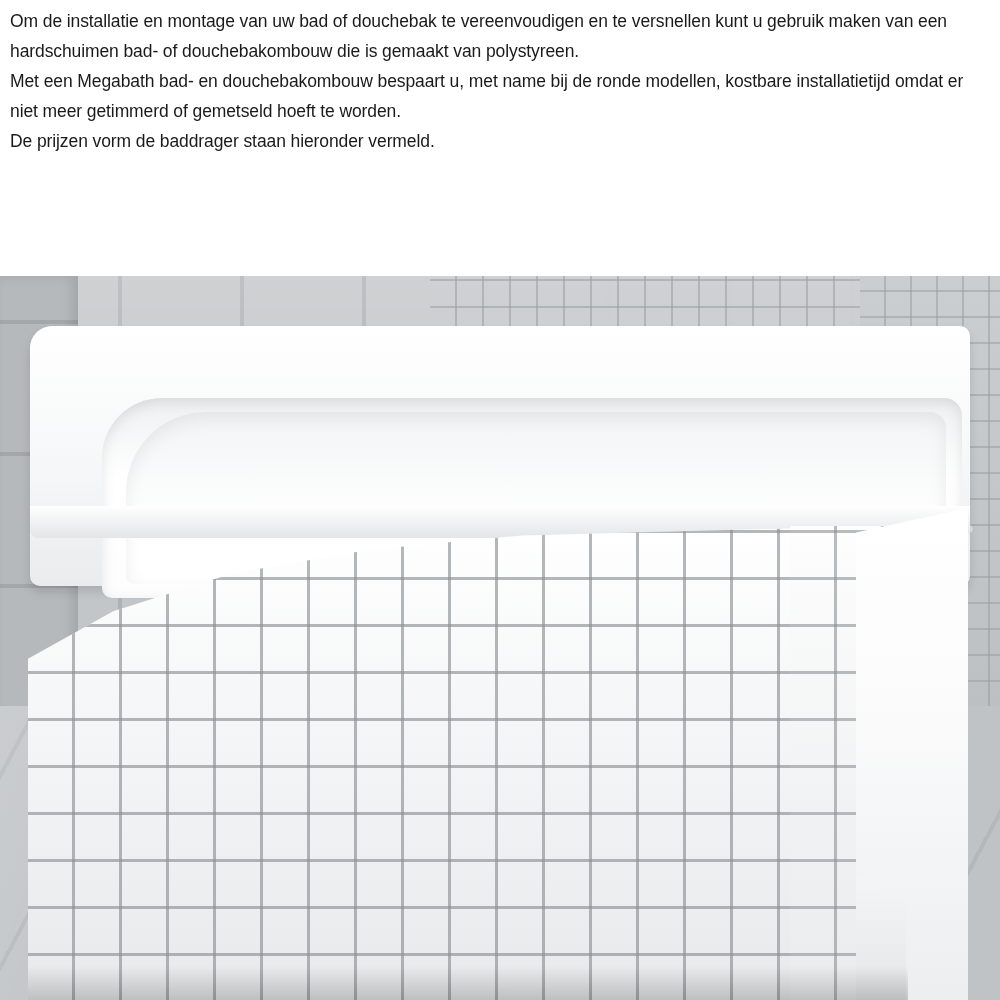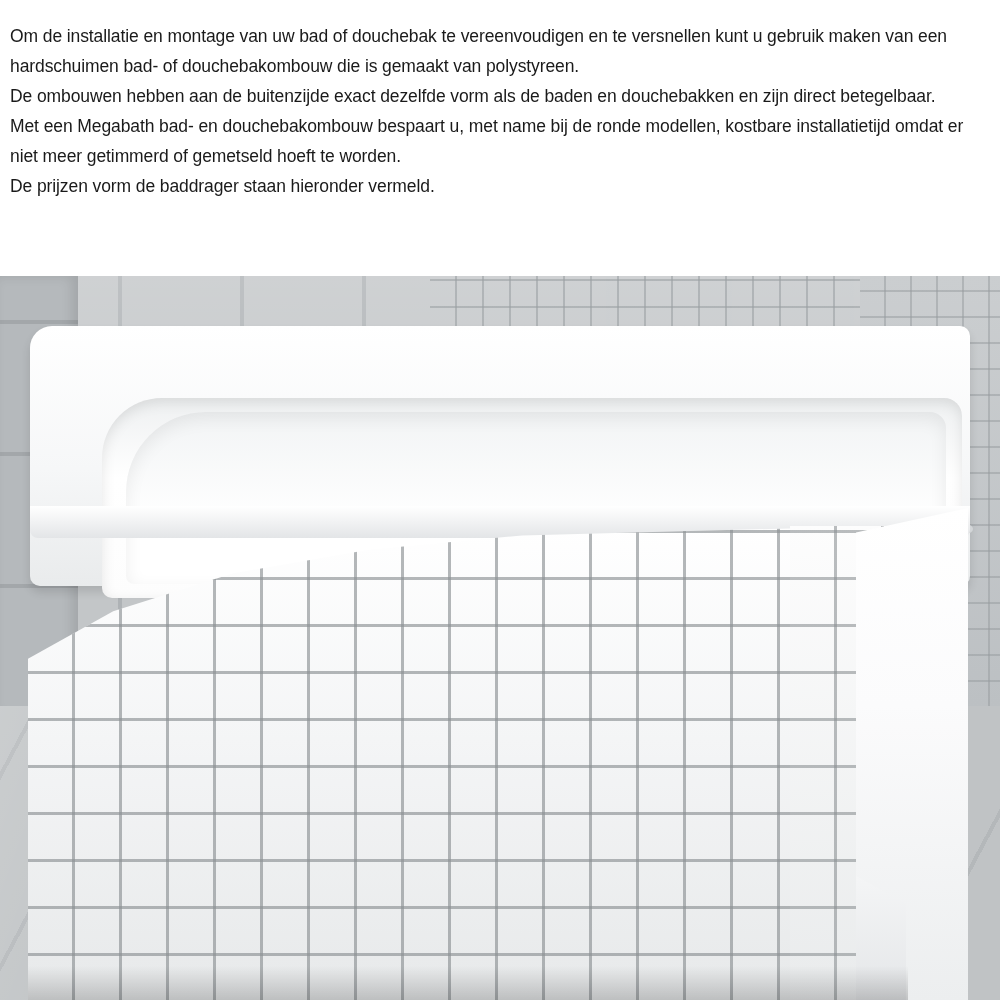--- a/index.html
+++ b/index.html
@@ -21,21 +21,21 @@
   }
 
   
   .text-block {
     position: absolute;
     left: 0;
     top: 0;
     width: 1000px;
     height: 220px;
     box-sizing: border-box;
-    padding: 21px 10px 0 10px;
+    padding: 6px 10px 0 10px;
     background: #ffffff;
   }
   .text-block p {
     margin: 0 0 0 0;
     font-size: 17.5px;
     line-height: 30px;
     color: #1a1a1a;
     font-family: "Liberation Sans", sans-serif;
     letter-spacing: -0.1px;
   }
@@ -220,21 +220,20 @@
     background: #9aa0a4;
   }
 </style>
 </head>
 <body>
 
 <div class="page">
 
   <div class="text-block">
     <p>Om de installatie en montage van uw bad of douchebak te vereenvoudigen en te versnellen kunt u gebruik maken van een hardschuimen bad- of douchebakombouw die is gemaakt van polystyreen.</p>
-    <p>De ombouwen hebben aan de buitenzijde exact dezelfde vorm als de baden en douchebakken en zijn direct betegelbaar.</p>
     <p>Met een Megabath bad- en douchebakombouw bespaart u, met name bij de ronde modellen, kostbare installatietijd omdat er niet meer getimmerd of gemetseld hoeft te worden.</p>
     <p>De prijzen vorm de baddrager staan hieronder vermeld.</p>
   </div>
 
   <div class="photo">
     <div class="photo-divider"></div>
     <div class="wall"></div>
     <div class="wall-left"></div>
     <div class="mosaic-wall"></div>
     <div class="mosaic-wall-2"></div>

